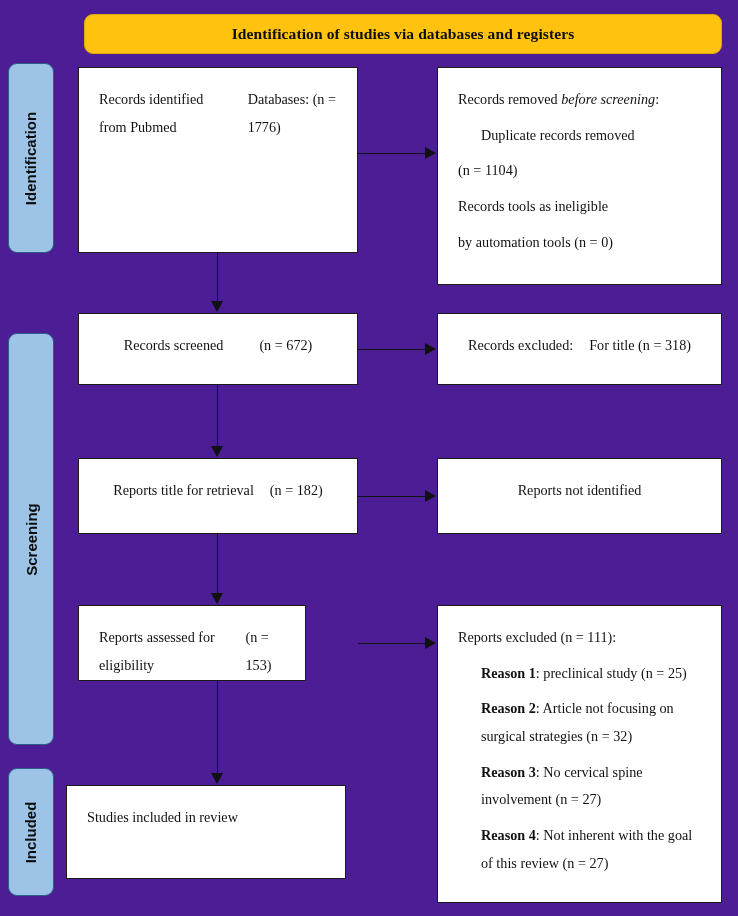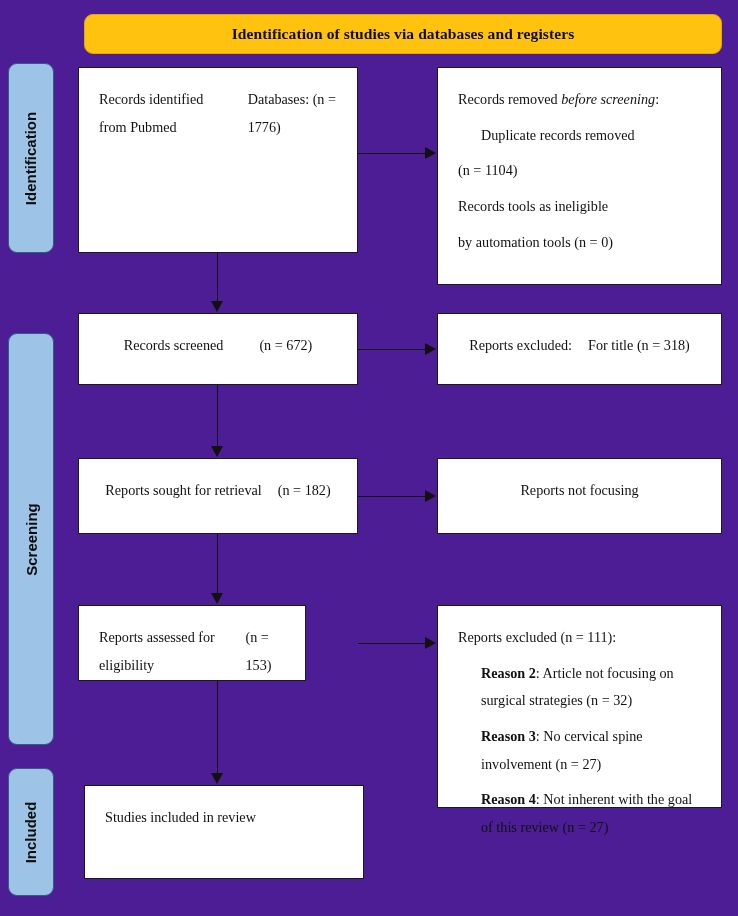--- a/index.html
+++ b/index.html
@@ -84,27 +84,27 @@
   .box p { margin: 8px; }
   .box .ind { padding-left: 23px; }
   .box .it  { font-style: italic; }
   .box .bd  { font-weight: bold; }
 
   
   #box-identified  { left: 78px; top: 67px;  width: 280px; height: 186px; }
   #box-screened    { left: 78px; top: 313px; width: 280px; height: 72px; gap: 20px;  }
   #box-sought      { left: 78px; top: 458px; width: 280px; height: 76px;  }
   #box-assessed    { left: 78px; top: 605px; width: 228px; height: 76px;  }
-  #box-included    { left: 84px; top: 785px; width: 280px; height: 94px;  }
+  #box-included    { left: 66px; top: 785px; width: 280px; height: 94px;  }
 
   
   #box-removed     { left: 437px; top: 67px;  width: 285px; height: 218px; }
   #box-excluded-t  { left: 437px; top: 313px; width: 285px; height: 72px;  }
   #box-notretr     { left: 437px; top: 458px; width: 285px; height: 76px;  }
-  #box-excluded-r  { left: 437px; top: 605px; width: 285px; height: 203px; }
+  #box-excluded-r  { left: 437px; top: 605px; width: 285px; height: 298px; }
 
   
   .vcenter {
     display: flex;
     flex-direction: row;
     justify-content: center;
   }
 
   
   .hline {
@@ -183,40 +183,41 @@
     <p>Records tools as ineligible</p>
     <p>by automation tools (n = 0)</p>
   </div>
 
   <div class="box vcenter" id="box-screened">
     <p>Records screened</p>
     <p>(n = 672)</p>
   </div>
 
   <div class="box vcenter" id="box-excluded-t">
-    <p>Reports excluded:</p>
+    <p>Records excluded:</p>
     <p>For title (n = 318)</p>
   </div>
 
   <div class="box vcenter" id="box-sought">
-    <p>Reports sought for retrieval</p>
+    <p>Reports title for retrieval</p>
     <p>(n = 182)</p>
   </div>
 
   <div class="box vcenter" id="box-notretr">
-    <p>Reports not focusing</p>
+    <p>Reports not identified</p>
   </div>
 
   <div class="box vcenter" id="box-assessed">
     <p>Reports assessed for eligibility</p>
     <p>(n = 153)</p>
   </div>
 
   <div class="box" id="box-excluded-r">
     <p>Reports excluded (n = 111):</p>
+    <p class="ind"><span class="bd">Reason 1</span><span>: preclinical study (n = 25)</span></p>
     <p class="ind"><span class="bd">Reason 2</span><span>: Article not focusing on surgical strategies (n = 32)</span></p>
     <p class="ind"><span class="bd">Reason 3</span><span>: No cervical spine involvement (n = 27)</span></p>
     <p class="ind"><span class="bd">Reason 4</span><span>: Not inherent with the goal of this review (n = 27)</span></p>
   </div>
 
   <div class="box" id="box-included">
     <p>Studies included in review</p>
   </div>
 
   <div class="hline" id="conn-h1"></div>

